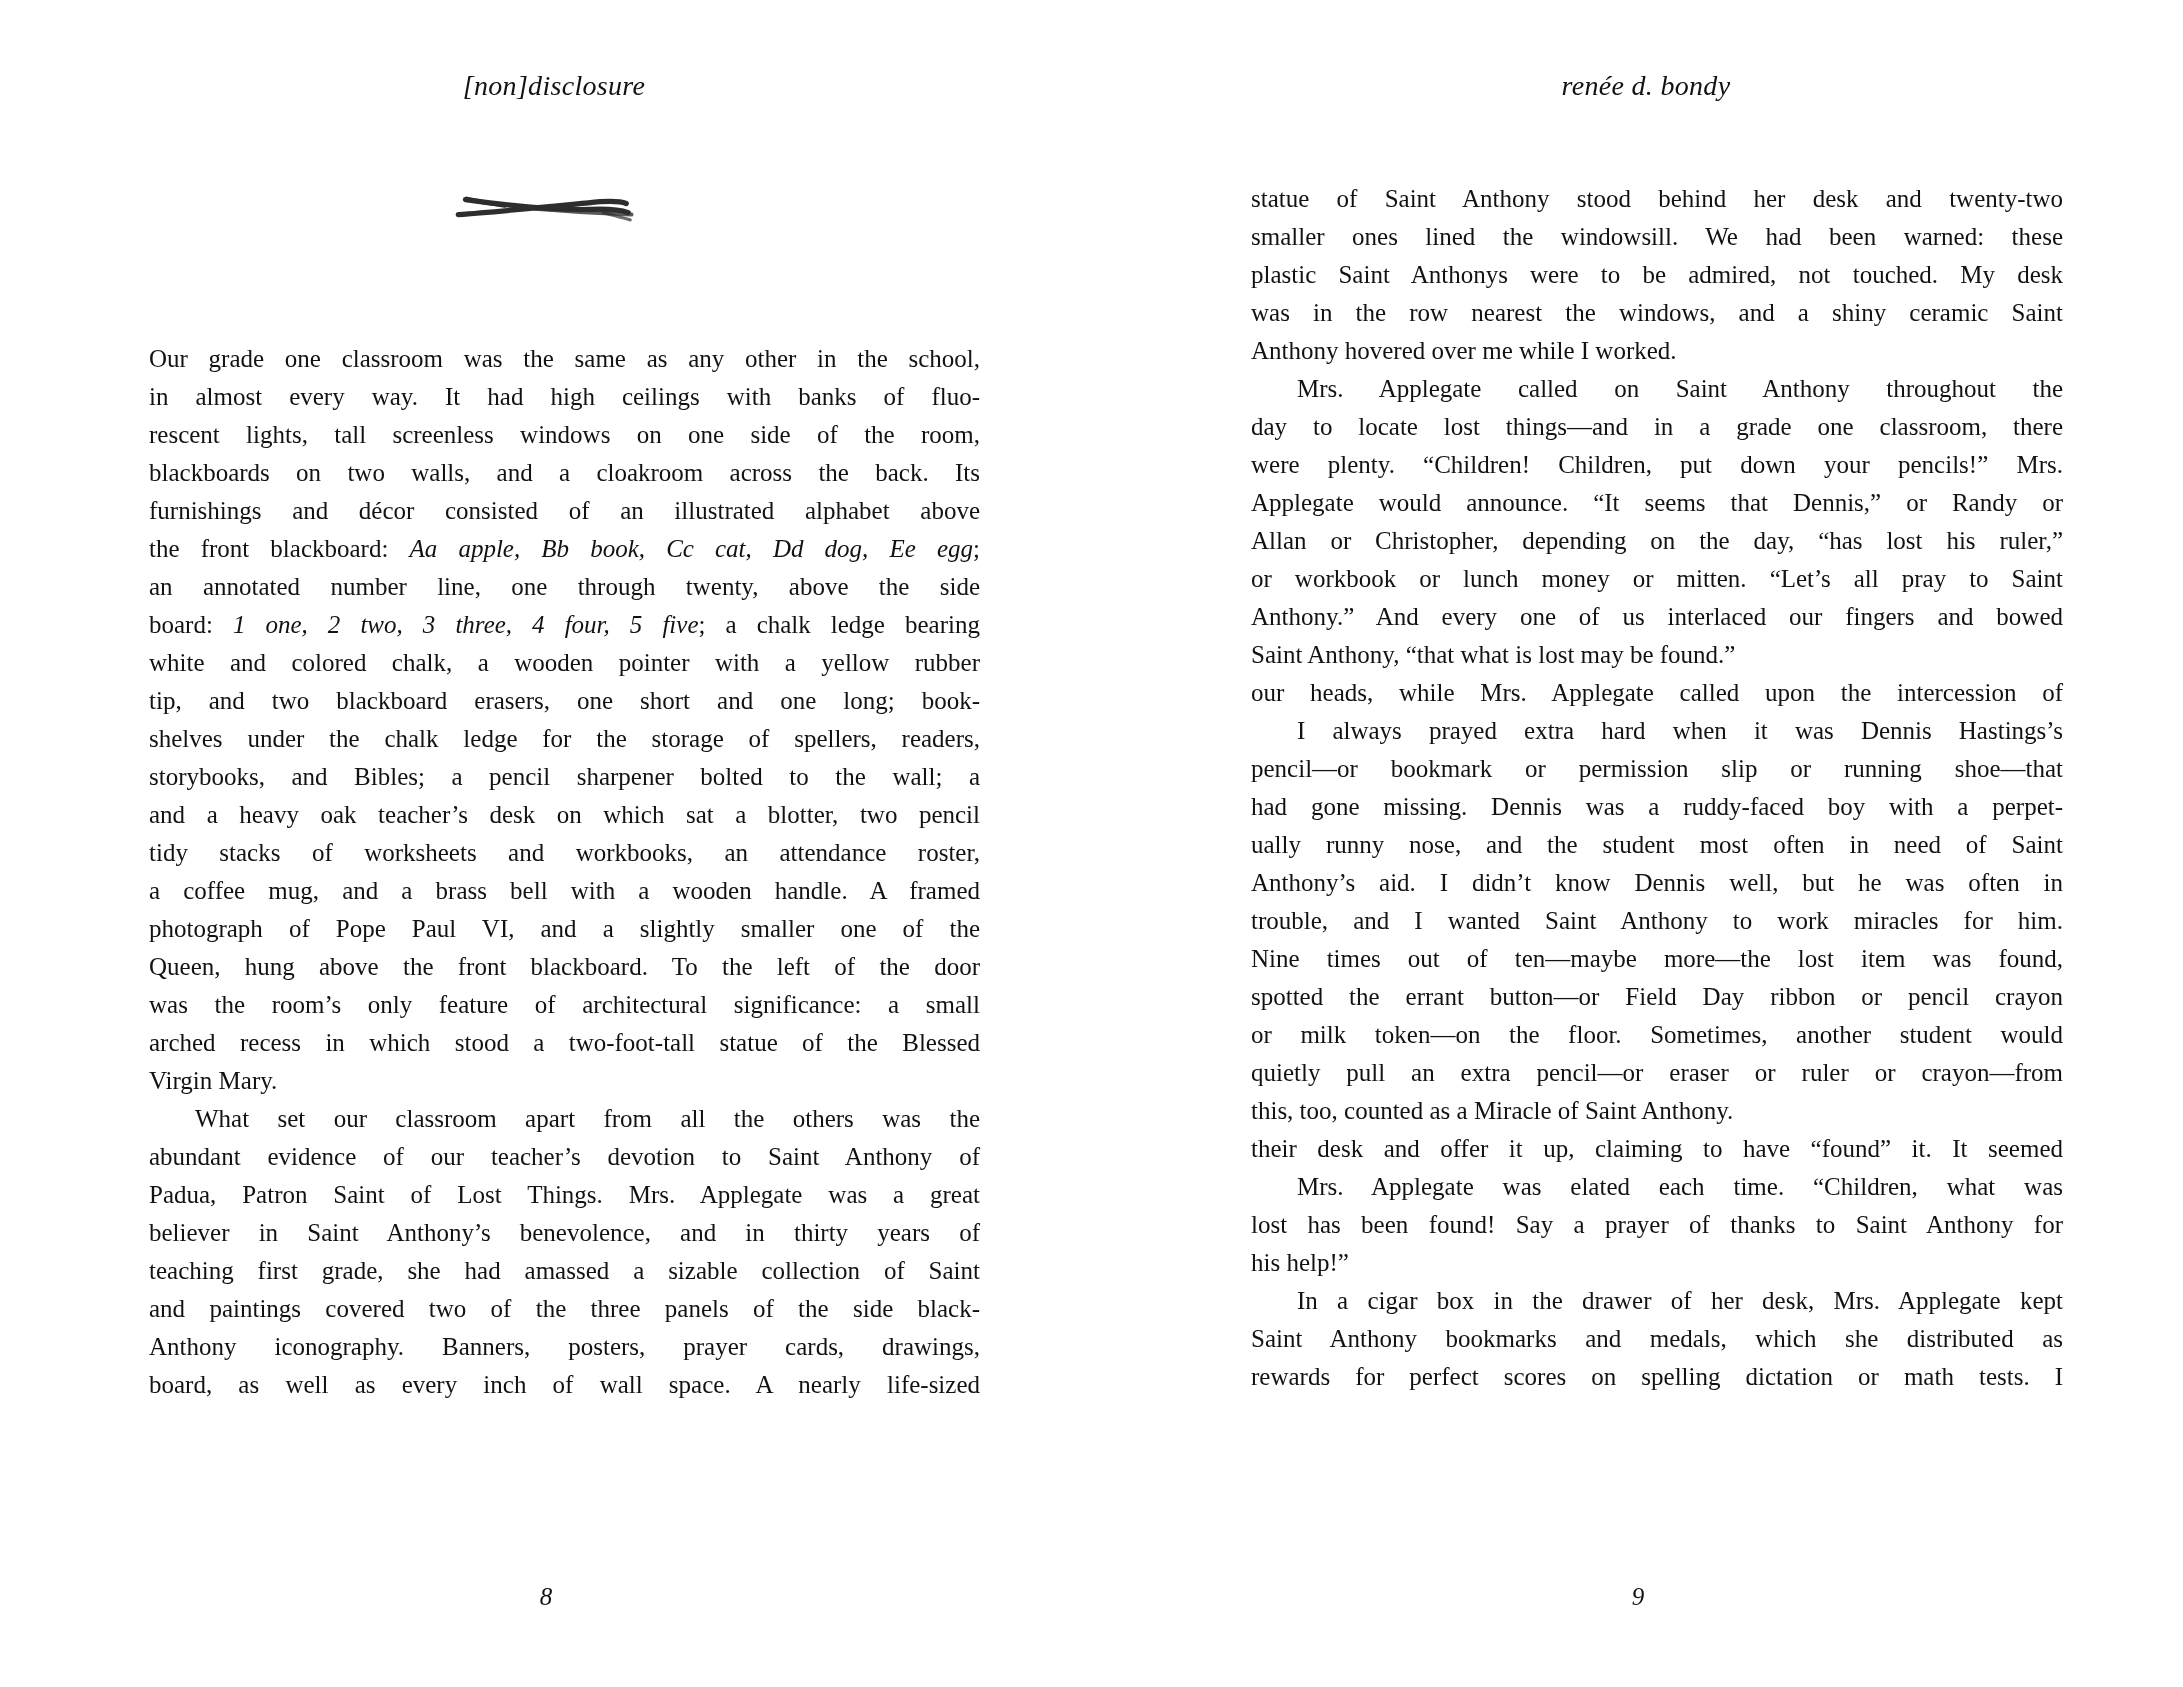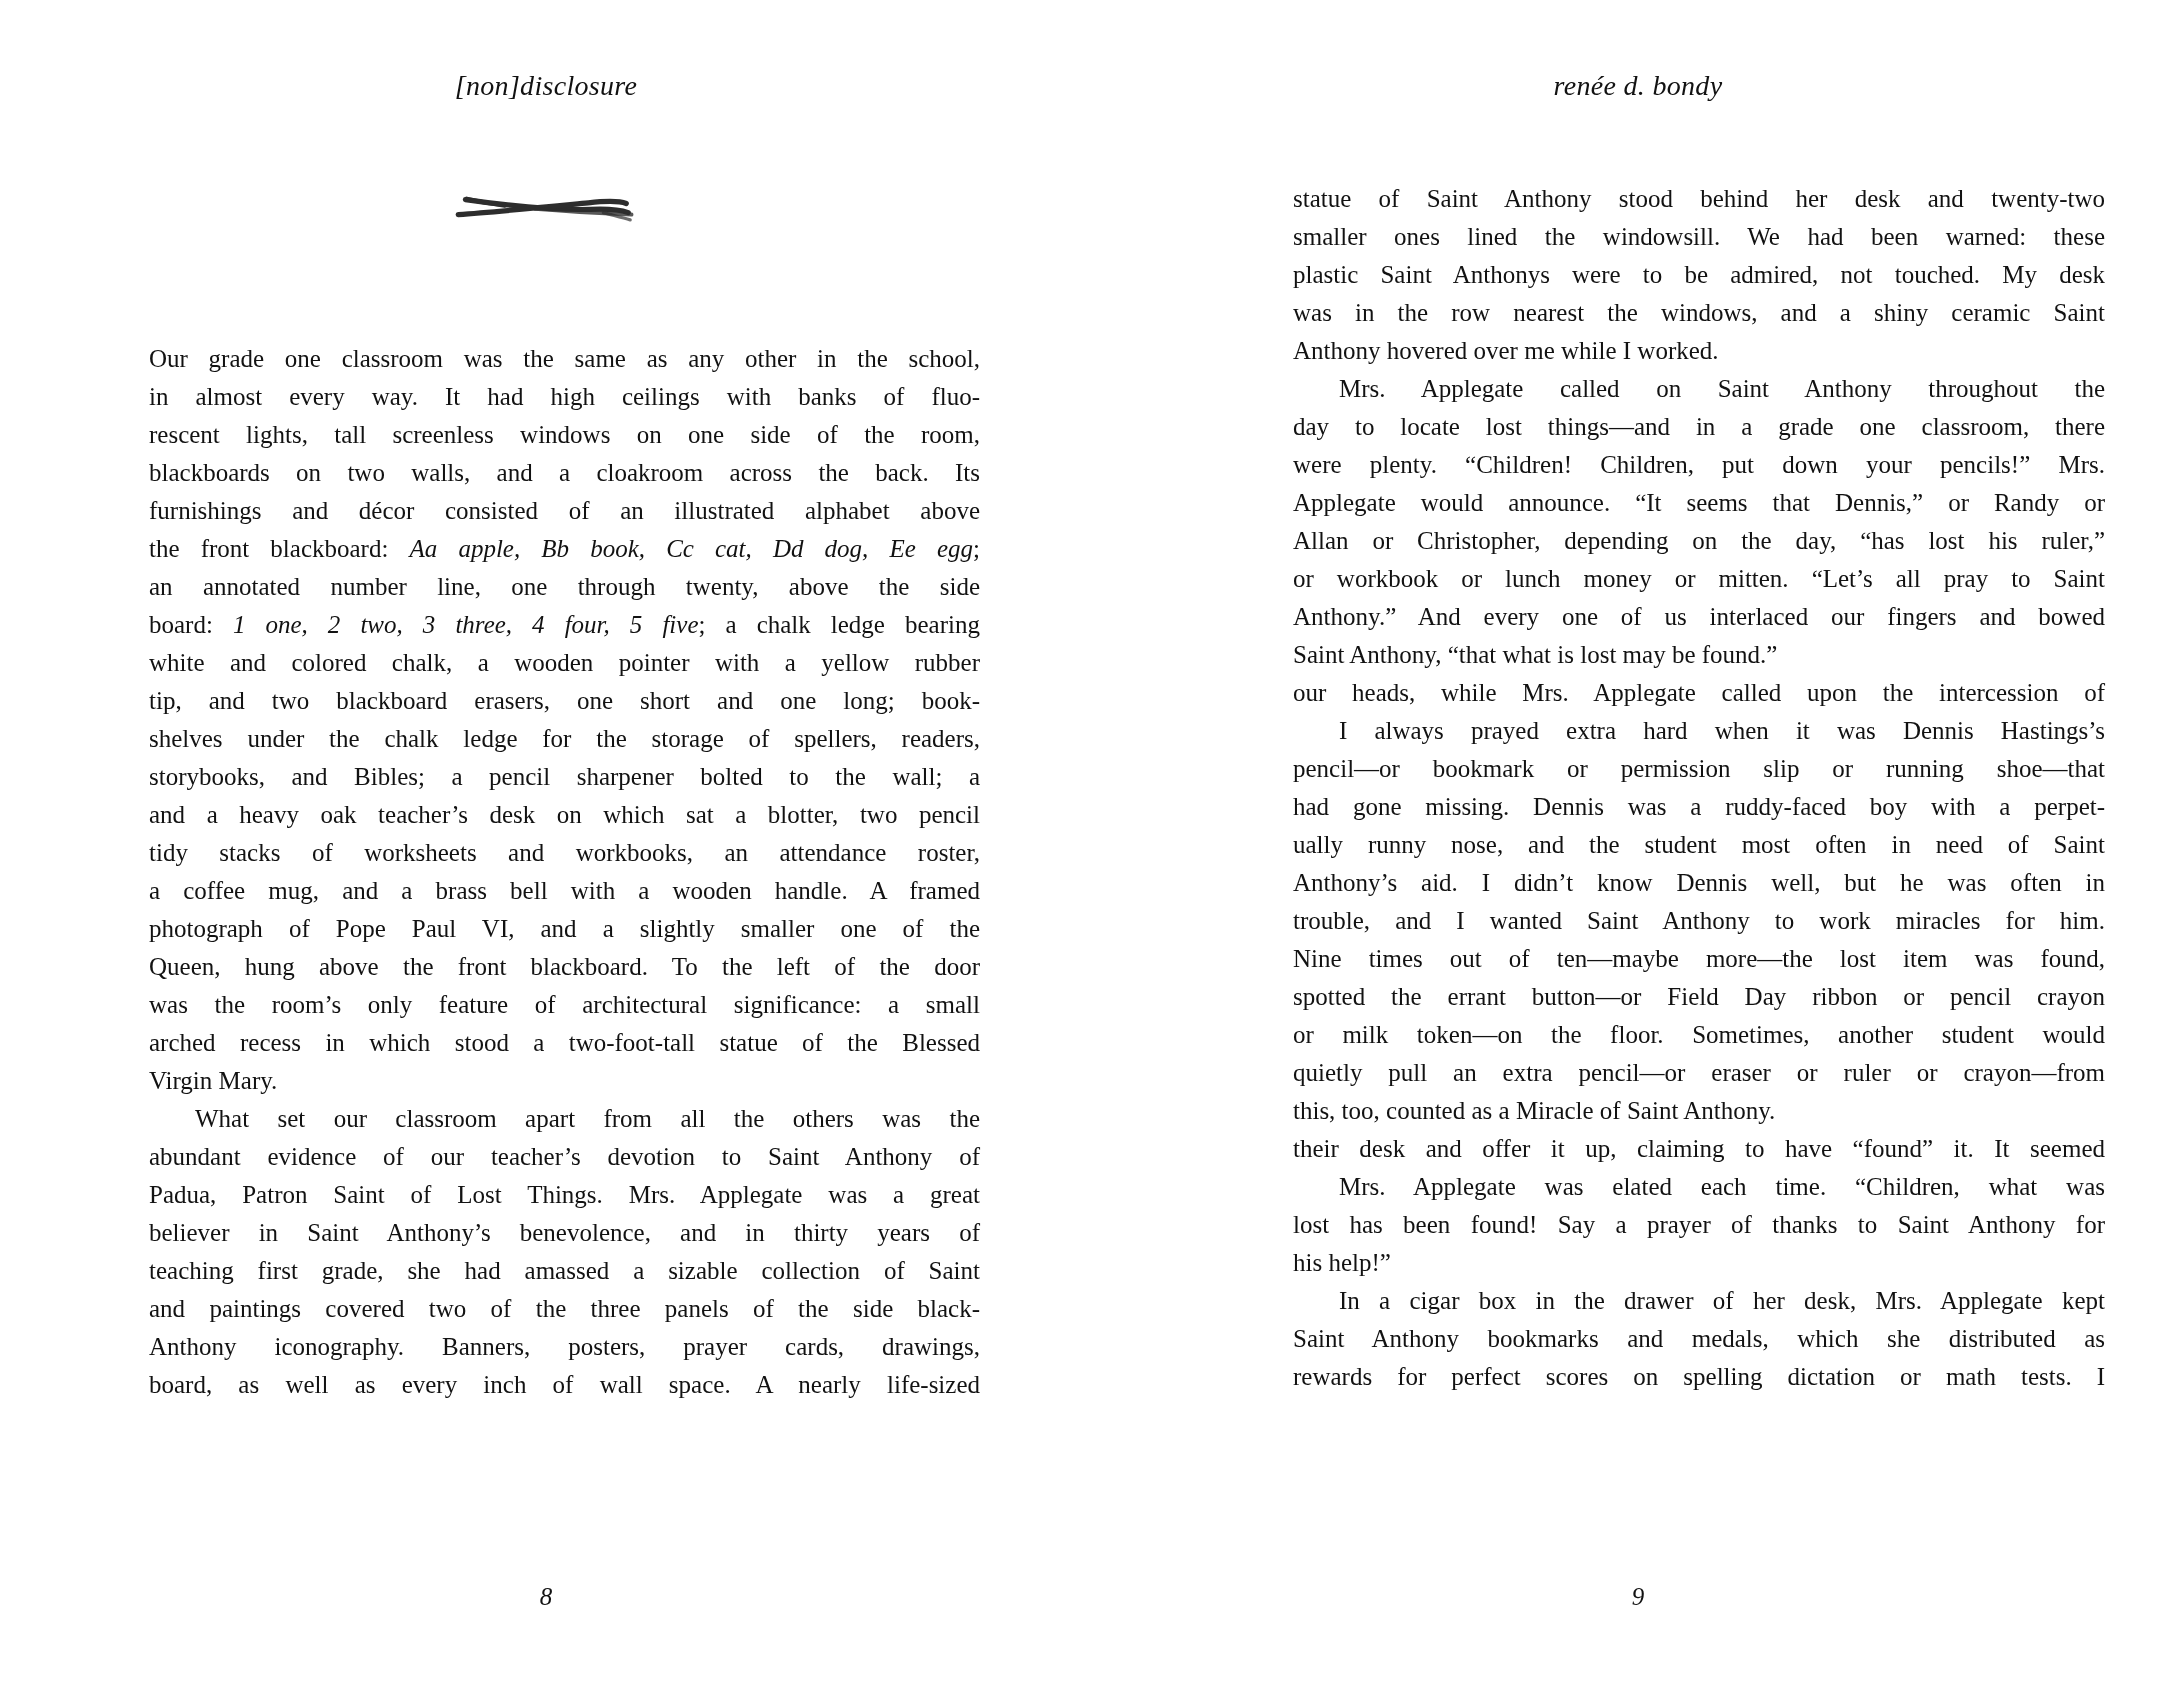--- a/index.html
+++ b/index.html
@@ -21,21 +21,21 @@
     width: 1092px;
     height: 1687px;
     background: #ffffff;
   }
   #left-page  { left: 0; }
   #right-page { left: 1092px; }
 
   .running-head {
     position: absolute;
     top: 66px;
-    left: 0;
+    left: 8px;
     width: 100%;
     text-align: center;
     font-style: italic;
     font-size: 28px;
     line-height: 40px;
     letter-spacing: 0.3px;
   }
 
   .ornament {
     position: absolute;
@@ -44,21 +44,21 @@
     width: 183px;
     height: 34px;
   }
 
   .body-col {
     position: absolute;
     font-size: 25px;
     line-height: 38px;
   }
   #left-body  { left: 149px; top: 340px; width: 831px; }
-  #right-body { left: 159px; top: 180px; width: 812px; margin-left: 42px; }
+  #right-body { left: 159px; top: 180px; width: 812px; }
 
   .tline {
     text-align: justify;
     text-align-last: justify;
     white-space: normal;
   }
   .tline.flush  { text-align-last: left; }
   .tline.indent { text-indent: 46px; }
 
   .folio {

